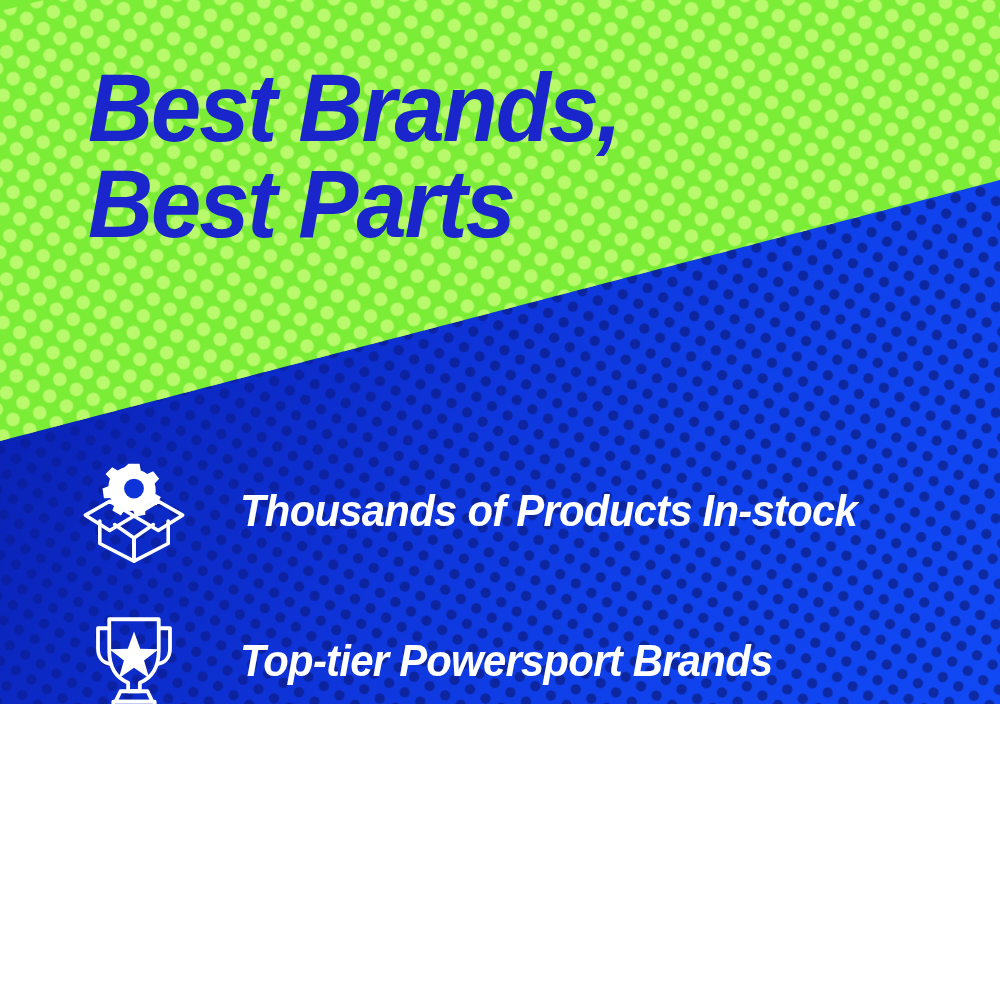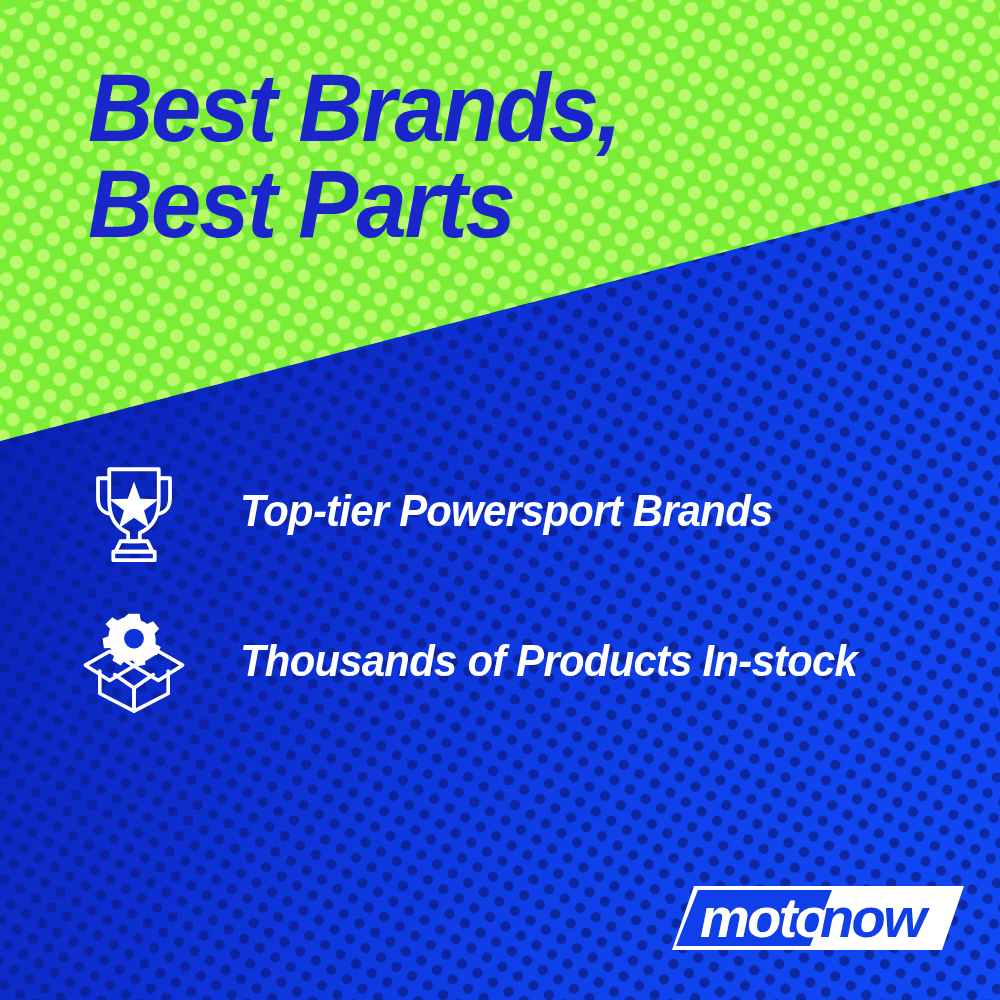--- a/index.html
+++ b/index.html
@@ -8,21 +8,21 @@
     padding: 0;
     background: #ffffff;
   }
   body {
     font-family: "Liberation Sans", sans-serif;
   }
 
   #canvas {
     position: relative;
     width: 1000px;
-    height: 1000px;
+    height: 704px;
     overflow: hidden;
     background: #0c24b4;
   }
 
   
   .blue-base {
     position: absolute;
     inset: 0;
     background:
       linear-gradient(118deg,
@@ -181,48 +181,20 @@
     <div class="green-dots"></div>
   </div>
 
   <div class="headline">
     <span class="headline-line">Best Brands,</span>
     <span class="headline-line">Best Parts</span>
   </div>
 
   <div class="features">
 
-
-    <div class="feature-row">
-      <div class="feature-icon">
-        <svg viewBox="0 0 120 120" xmlns="http://www.w3.org/2000/svg">
-          <g fill="none" stroke="#ffffff" stroke-width="4.2" stroke-linejoin="round" stroke-linecap="round">
-
-            <path d="M32.5 12.5 L87.5 12.5 L87.5 47.5
-                     C87.5 68.0 77.5 78.5 66.5 83.0
-                     L66.5 92.5 L53.5 92.5 L53.5 83.0
-                     C42.5 78.5 32.5 68.0 32.5 47.5 Z"></path>
-
-            <path d="M32.5 22.5 L20.0 22.5 L20.0 45.0
-                     C20.0 55.5 26.0 61.0 33.5 62.0"></path>
-
-            <path d="M87.5 22.5 L100.0 22.5 L100.0 45.0
-                     C100.0 55.5 94.0 61.0 86.5 62.0"></path>
-
-            <path d="M45.0 92.5 L75.0 92.5 L80.5 104.0 L39.5 104.0 Z"></path>
-
-            <path d="M37.0 104.0 L83.0 104.0 L83.0 113.5 L37.0 113.5 Z"></path>
-          </g>
-
-          <path d="M60 26.0 L66.9 45.3 L87.4 45.9 L71.2 58.4 L76.9 78.1
-                   L60 66.4 L43.1 78.1 L48.8 58.4 L32.6 45.9 L53.1 45.3 Z" fill="#ffffff" stroke="none"></path>
-        </svg>
-      </div>
-      <div class="feature-label">Top-tier Powersport Brands</div>
-    </div>
 
     <div class="feature-row">
       <div class="feature-icon">
         <svg viewBox="0 0 120 120" xmlns="http://www.w3.org/2000/svg">
           <g fill="none" stroke="#ffffff" stroke-width="4.0" stroke-linejoin="round" stroke-linecap="round">
 
             <path d="M60 64.5 L33.0 48.0 L6.0 63.5 L33.0 80.5 Z"></path>
 
             <path d="M60 64.5 L87.0 48.0 L114.0 63.5 L87.0 80.5 Z"></path>
 
@@ -248,20 +220,48 @@
                      C-28.3 -5.6 -27.7 -8.4 -26.7 -11.0 L-31.6 -16.2
                      L-24.2 -23.8 L-18.2 -20.0
                      C-15.9 -21.6 -13.3 -22.9 -10.5 -23.7 Z" fill="#ffffff" stroke="none"></path>
             <circle cx="0" cy="0" r="11.0" fill="#0e33d8" stroke="none"></circle>
           </g>
         </svg>
       </div>
       <div class="feature-label">Thousands of Products In-stock</div>
     </div>
 
+    <div class="feature-row">
+      <div class="feature-icon">
+        <svg viewBox="0 0 120 120" xmlns="http://www.w3.org/2000/svg">
+          <g fill="none" stroke="#ffffff" stroke-width="4.2" stroke-linejoin="round" stroke-linecap="round">
+
+            <path d="M32.5 12.5 L87.5 12.5 L87.5 47.5
+                     C87.5 68.0 77.5 78.5 66.5 83.0
+                     L66.5 92.5 L53.5 92.5 L53.5 83.0
+                     C42.5 78.5 32.5 68.0 32.5 47.5 Z"></path>
+
+            <path d="M32.5 22.5 L20.0 22.5 L20.0 45.0
+                     C20.0 55.5 26.0 61.0 33.5 62.0"></path>
+
+            <path d="M87.5 22.5 L100.0 22.5 L100.0 45.0
+                     C100.0 55.5 94.0 61.0 86.5 62.0"></path>
+
+            <path d="M45.0 92.5 L75.0 92.5 L80.5 104.0 L39.5 104.0 Z"></path>
+
+            <path d="M37.0 104.0 L83.0 104.0 L83.0 113.5 L37.0 113.5 Z"></path>
+          </g>
+
+          <path d="M60 26.0 L66.9 45.3 L87.4 45.9 L71.2 58.4 L76.9 78.1
+                   L60 66.4 L43.1 78.1 L48.8 58.4 L32.6 45.9 L53.1 45.3 Z" fill="#ffffff" stroke="none"></path>
+        </svg>
+      </div>
+      <div class="feature-label">Top-tier Powersport Brands</div>
+    </div>
+
   </div>
 
   <div class="logo">
     <svg viewBox="0 0 292 76" xmlns="http://www.w3.org/2000/svg">
       <defs>
         <clipPath id="logoClip">
           <polygon points="22,6 292,6 270,70 0,70"></polygon>
         </clipPath>
       </defs>
 

